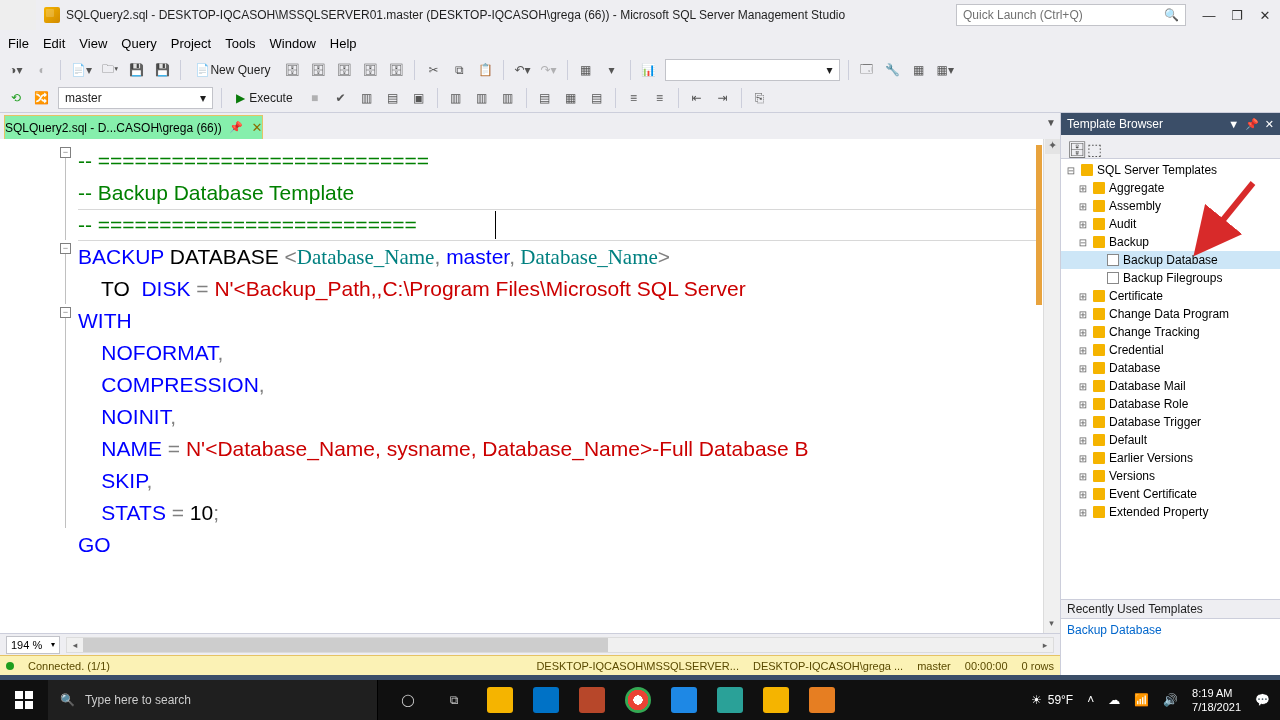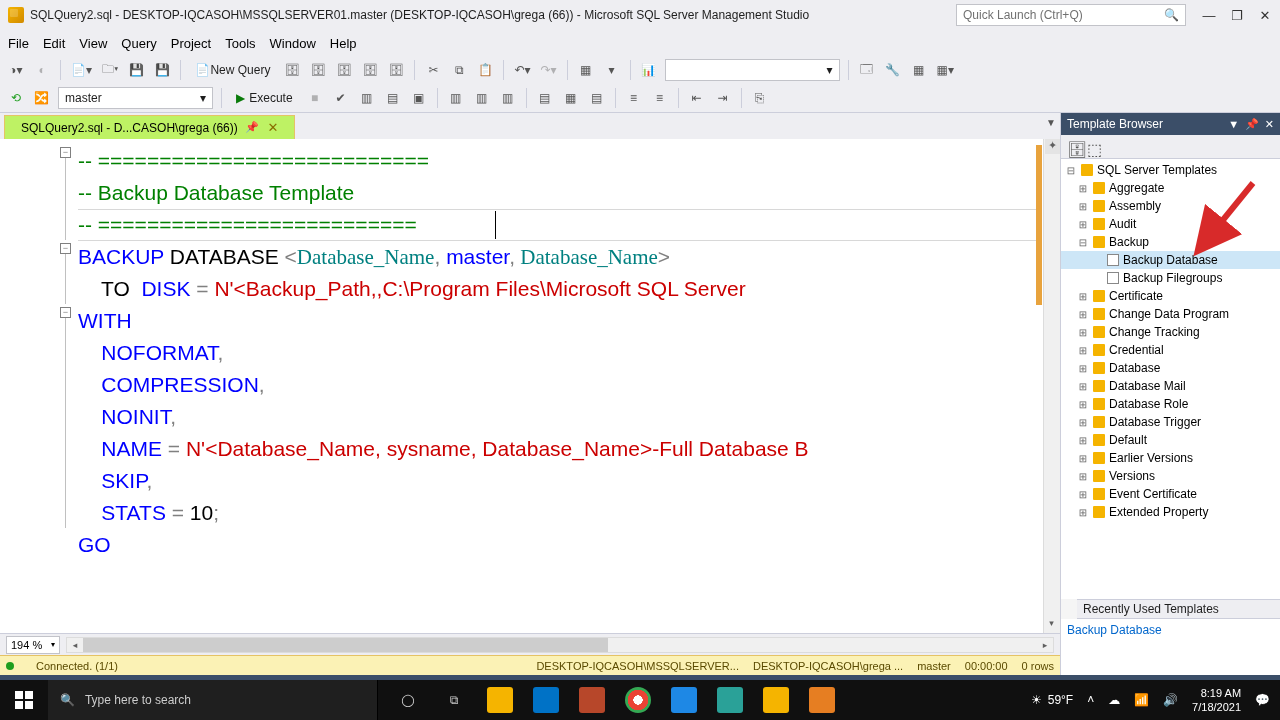--- a/index.html
+++ b/index.html
@@ -1,19 +1,19 @@
 <!DOCTYPE html>
 <html><head>
 <meta charset="utf-8">
 <style>
 * { margin: 0; padding: 0; box-sizing: border-box; font-family: "Segoe UI", Tahoma, sans-serif; }
 body { width: 1280px; height: 720px; background: #eee; overflow: hidden; position: relative; }
 
 
-.titlebar { height: 30px; background: #eeeef2; display: flex; align-items: center; padding: 0 8px; font-size: 12px; color: #1e1e1e; }
+.titlebar { height: 30px; background: #eeeef2; display: flex; align-items: center; padding: 0 8px; font-size: 12px; color: #1e1e1e; margin-left: 36px; }
 .titlebar .app-icon { width: 16px; height: 16px; margin-right: 6px; background: linear-gradient(135deg,#f5b400 0%,#d18a00 100%); border-radius: 2px; position: relative; }
 .titlebar .app-icon::after{content:"";position:absolute;width:8px;height:8px;background:#fff3;top:2px;left:2px;border-radius:1px;}
 .titlebar .title { flex: 1; }
 .quick-launch { width: 230px; height: 22px; border: 1px solid #c2c3c9; background: #fff; display:flex; align-items:center; padding:0 6px; color:#717171; font-size:12px; margin-right:10px;}
 .quick-launch .search-ic{margin-left:auto;}
 .win-btns { display: flex; gap: 14px; margin-left: 6px; }
 .win-btn { width: 14px; height: 14px; display:flex;align-items:center;justify-content:center;font-size:13px;color:#333;cursor:pointer;}
 
 
 .menubar { height: 26px; background: #eeeef2; display: flex; align-items: center; padding: 0 8px; font-size: 13px; gap: 14px; }
@@ -26,21 +26,21 @@
 .tb-btn { min-width: 20px; height: 22px; display:flex;align-items:center;justify-content:center;padding:0 2px;cursor:pointer;color:#555;}
 .tb-btn.text { padding: 0 6px; color:#1e1e1e;}
 .tb-combo { height: 22px; border: 1px solid #c2c3c9; background:#fff; display:flex;align-items:center;padding:0 6px;font-size:12px;color:#1e1e1e;}
 .tb-combo.db{width:155px;}
 .tb-combo.wide{width:175px;}
 
 
 .main { display: flex; height: 562px; }
 .editor-pane { flex: 1; display: flex; flex-direction: column; background:#fff;}
 .tabstrip { height: 26px; background: #eeeef2; display: flex; align-items: flex-end; padding-left: 4px; position:relative;}
-.tab { height: 24px; background: #bef264; border-top:1px solid #e5c365;border-left:1px solid #e5c365;border-right:1px solid #e5c365; display:flex;align-items:center;padding:0 16px;font-size:12px;gap:8px;}
+.tab { height: 24px; background: #86efac; border-top:1px solid #e5c365;border-left:1px solid #e5c365;border-right:1px solid #e5c365; display:flex;align-items:center;padding:0 0;font-size:12px;gap:8px;}
 .tab .pin{color:#8a6d00;font-size:11px;}
 .tab .close{color:#8a6d00;font-size:13px;cursor:pointer;}
 .tabstrip .drop{position:absolute;right:4px;top:4px;color:#555;font-size:10px;cursor:pointer;}
 
 .code-wrap { flex:1; display:flex; overflow:hidden; position:relative;}
 .gutter { width: 56px; background:#fff; border-right: none; padding-top:6px;}
 .fold { position:absolute; left:60px; width:12px; top:6px; bottom:0;}
 .fold .box{width:11px;height:11px;border:1px solid #808080;background:#fff;color:#808080;font-size:9px;line-height:9px;text-align:center;position:absolute;cursor:pointer;}
 .fold .line{width:1px;background:#c0c0c0;position:absolute;left:5px;}
 .code { flex:1; padding:6px 0 6px 22px; font-family: Consolas, monospace; font-size: 21px; line-height: 32px; white-space: pre; color:#000; overflow:hidden;}
@@ -78,40 +78,40 @@
 .tree-row{height:18px;display:flex;align-items:center;padding-left:4px;cursor:pointer;white-space:nowrap;}
 .tree-row .exp{width:12px;text-align:center;color:#666;font-size:10px;}
 .tree-row .fico{width:12px;height:12px;background:#f5b400;margin:0 4px;border-radius:1px;}
 .tree-row .tico{width:12px;height:12px;margin:0 4px;position:relative;}
 .tree-row .tico::before{content:"";position:absolute;inset:0;background:#fff;border:1px solid #888;}
 .tree-row.sel{background:#cde6f7;}
 .indent1{padding-left:16px;}
 .indent2{padding-left:30px;}
 .arrow-annot{position:absolute;pointer-events:none;}
 .arrow-annot svg{display:block;}
-.recent-hdr{height:20px;background:#eeeef2;border-top:1px solid #cccedb;border-bottom:1px solid #cccedb;display:flex;align-items:center;padding:0 6px;font-size:12px;color:#1e1e1e;margin-left:16px;}
+.recent-hdr{height:20px;background:#eeeef2;border-top:1px solid #cccedb;border-bottom:1px solid #cccedb;display:flex;align-items:center;padding:0 6px;font-size:12px;color:#1e1e1e;}
 .recent-body{background:#fff;padding:4px 6px;font-size:12px;}
 .recent-body a{color:#0066cc;text-decoration:none;cursor:pointer;}
 
 
 .statusbar{height:24px;background:#3b4e68;color:#fff;display:flex;align-items:center;font-size:12px;padding:0 10px;gap:90px;}
 .statusbar .lead{display:flex;align-items:center;gap:8px;}
 .statusbar .lead .sq{width:12px;height:10px;border:1px solid #fff;}
 .statusbar .grp{display:flex;gap:70px;margin-left:auto;margin-right:260px;}
 
 
 .taskbar{position:absolute;left:0;right:0;bottom:0;height:40px;background:#101010;display:flex;align-items:center;color:#fff;font-size:12px;}
 .taskbar .start{width:48px;height:40px;display:flex;align-items:center;justify-content:center;}
 .taskbar .start svg{display:block;}
 .taskbar .search{flex:0 0 330px;height:40px;background:#1f1f1f;display:flex;align-items:center;padding:0 12px;color:#ccc;gap:10px;border-right:1px solid #000;}
 .taskbar .tray{margin-left:auto;display:flex;align-items:center;gap:14px;padding:0 10px;height:40px;}
 .taskbar .icons{display:flex;align-items:center;gap:6px;padding-left:10px;}
 .taskbar .tb-ico{width:40px;height:40px;display:flex;align-items:center;justify-content:center;}
 .taskbar .tb-ico .box{width:26px;height:26px;border-radius:3px;}
-.taskbar .clock{text-align:right;line-height:14px;font-size:11px;}
+.taskbar .clock{text-align:left;line-height:14px;font-size:11px;}
 .taskbar .weather{display:flex;align-items:center;gap:6px;font-size:12px;}
 </style>
 </head>
 <body>
 
 <div class="titlebar">
   <div class="app-icon"></div>
   <div class="title">SQLQuery2.sql - DESKTOP-IQCASOH\MSSQLSERVER01.master (DESKTOP-IQCASOH\grega (66)) - Microsoft SQL Server Management Studio</div>
   <div class="quick-launch">
     <span>Quick Launch (Ctrl+Q)</span>
@@ -259,21 +259,21 @@
       <div class="hscroll">
         <div class="btn">◂</div>
           <div class="track">
             <div class="thumb"></div>
           </div>
           <div class="btn">▸</div>
       </div>
     </div>
     <div class="conn-row">
       <div class="dot"></div>
-      <span style="margin-left:16px">Connected. (1/1)</span>
+      <span style="margin-left:8px">Connected. (1/1)</span>
       <div class="spacer"></div>
       <span>DESKTOP-IQCASOH\MSSQLSERVER...</span>
       <span>DESKTOP-IQCASOH\grega ...</span>
       <span>master</span>
       <span>00:00:00</span>
       <span>0 rows</span>
     </div>
   </div>
 
   <div class="panel">

